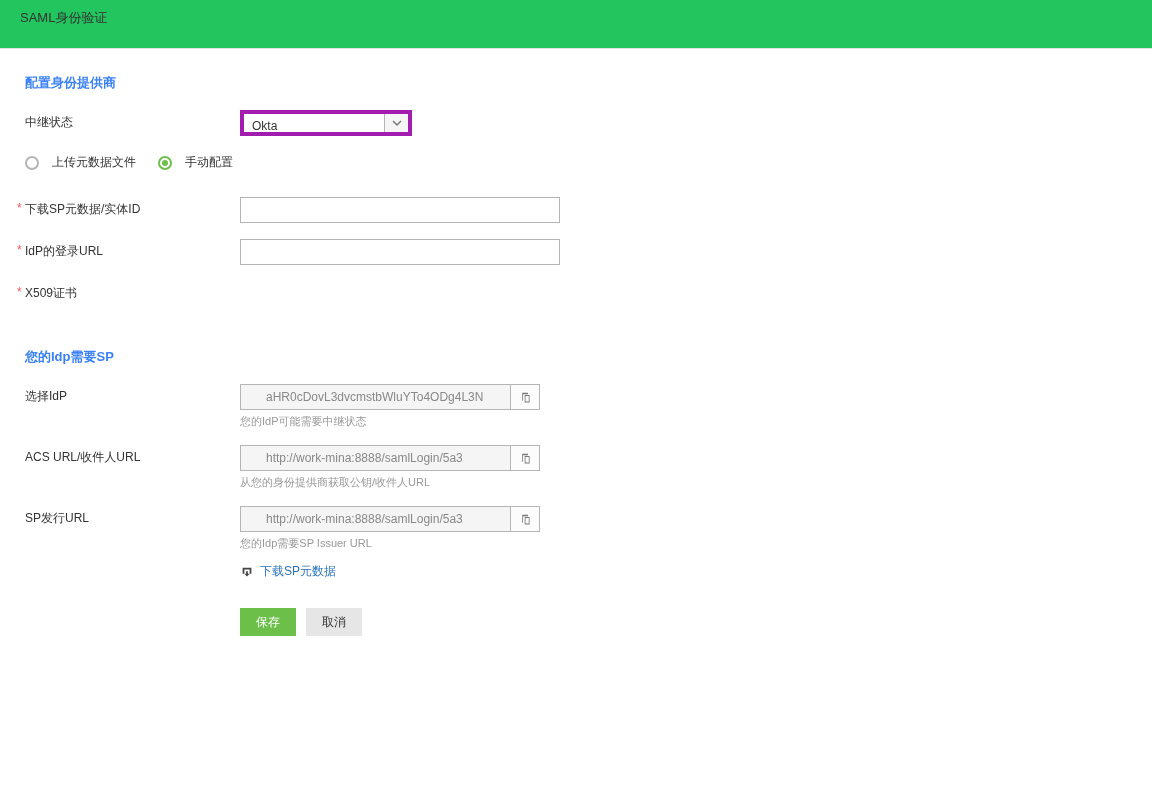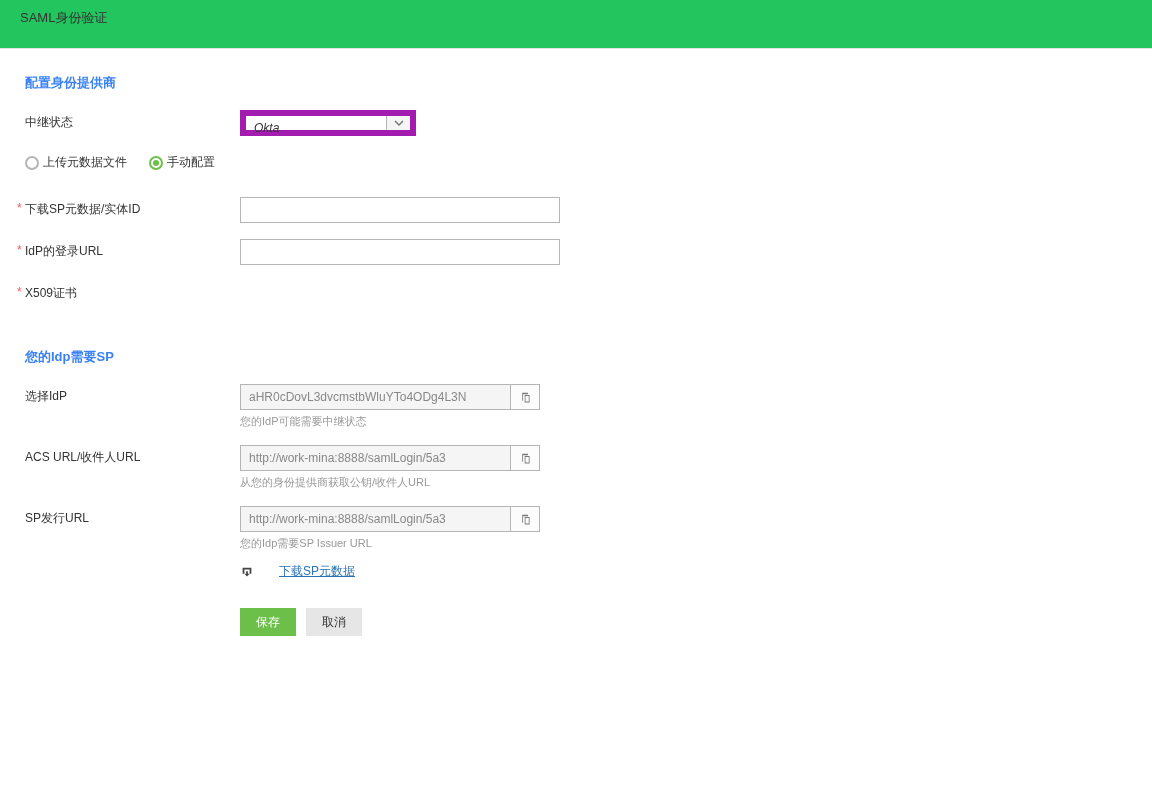--- a/index.html
+++ b/index.html
@@ -4,39 +4,39 @@
 <style>
 * { box-sizing: border-box; margin: 0; padding: 0; }
 body { font-family: "Segoe UI", Tahoma, Arial, sans-serif; font-size: 12px; color: #333; background: #fff; }
 .header-bar { background: #22c55e; height: 49px; line-height: 35px; padding: 0 20px; font-size: 13px; color: #333; border-bottom: 1px solid #e3e3e3; }
 .page-content { padding: 25px 5px 10px 25px; }
 .section-title { font-size: 13px; font-weight: bold; color: #3b82f6; margin-bottom: 18px; }
 .form-row { display: flex; align-items: flex-start; margin-bottom: 16px; }
 .form-label { width: 215px; flex-shrink: 0; padding-top: 4px; color: #333; position: relative; }
 .form-label.required::before { content: "*"; color: #f55; position: absolute; left: -8px; top: 4px; }
 .form-field { flex-grow: 1; }
-.select-wrap { display: inline-flex; border: 6px solid #a21caf; height: 26px; font-style: italic; }
+.select-wrap { display: inline-flex; border: 4px solid #a21caf; height: 26px; }
 .select-wrap .select-text { width: 140px; padding: 0 8px; line-height: 24px; font-size: 12px; color: #333; }
 .select-wrap .select-btn { width: 24px; border-left: 1px solid #b5b5b5; background: #f5f5f5; display: flex; align-items: center; justify-content: center; cursor: pointer; }
 .select-wrap .select-btn svg { width: 10px; height: 10px; fill: #777; }
 .radio-group { display: flex; align-items: center; gap: 22px; padding-top: 2px; }
-.radio-item { display: flex; align-items: center; gap: 4px; cursor: pointer; }
+.radio-item { display: flex; align-items: center; gap: 13px; cursor: pointer; }
 .radio-circle { width: 14px; height: 14px; border: 2px solid #b5b5b5; border-radius: 50%; display: flex; align-items: center; justify-content: center; }
 .radio-circle.checked { border-color: #6cc04a; }
 .radio-circle.checked::after { content: ""; width: 6px; height: 6px; border-radius: 50%; background: #6cc04a; }
 .text-input { width: 320px; height: 26px; border: 1px solid #b5b5b5; padding: 0 8px; font-size: 12px; font-family: inherit; outline: none; }
 .textarea-input { width: 420px; height: 190px; border: 1px solid #b5b5b5; padding: 6px 8px; font-size: 12px; font-family: inherit; outline: none; resize: both; }
 .hint { color: #999; font-size: 11px; margin-top: 4px; }
 .ro-wrap { display: inline-flex; align-items: center; }
-.ro-input { width: 270px; height: 26px; border: 1px solid #b5b5b5; border-right: none; background: #f5f5f5; color: #888; padding: 0 8px; font-size: 12px; font-family: inherit; outline: none; overflow: hidden; text-overflow: ellipsis; white-space: nowrap; cursor: default; }
+.ro-input { width: 270px; height: 26px; border: 1px solid #b5b5b5; border-right: none; background: #f5f5f5; color: #888; padding: 0 25px; font-size: 12px; font-family: inherit; outline: none; overflow: hidden; text-overflow: ellipsis; white-space: nowrap; cursor: default; }
 .ro-btn { width: 30px; height: 26px; border: 1px solid #b5b5b5; background: #fcfcfc; display: flex; align-items: center; justify-content: center; cursor: pointer; }
 .ro-btn svg { width: 13px; height: 13px; fill: #777; }
 .link-row { display: flex; align-items: center; gap: 6px; margin-top: 12px; }
 .link-row svg { width: 14px; height: 14px; fill: #444; }
-.link-row a { color: #2a73b8; text-decoration: underline; cursor: pointer; font-size: 12px; margin-left: 19px; }
+.link-row a { color: #2a73b8; cursor: pointer; font-size: 12px; }
 .spacer { height: 30px; }
 .spacer-sm { height: 10px; }
 .button-row { display: flex; gap: 10px; margin-top: 28px; margin-left: 215px; }
 .btn { height: 28px; padding: 0 16px; border: none; font-size: 12px; cursor: pointer; display: inline-flex; align-items: center; justify-content: center; }
 .btn-primary { background: #6cc04a; color: #fff; }
 .btn-secondary { background: #e6e6e6; color: #333; }
 </style>
 </head>
 <body>
 

